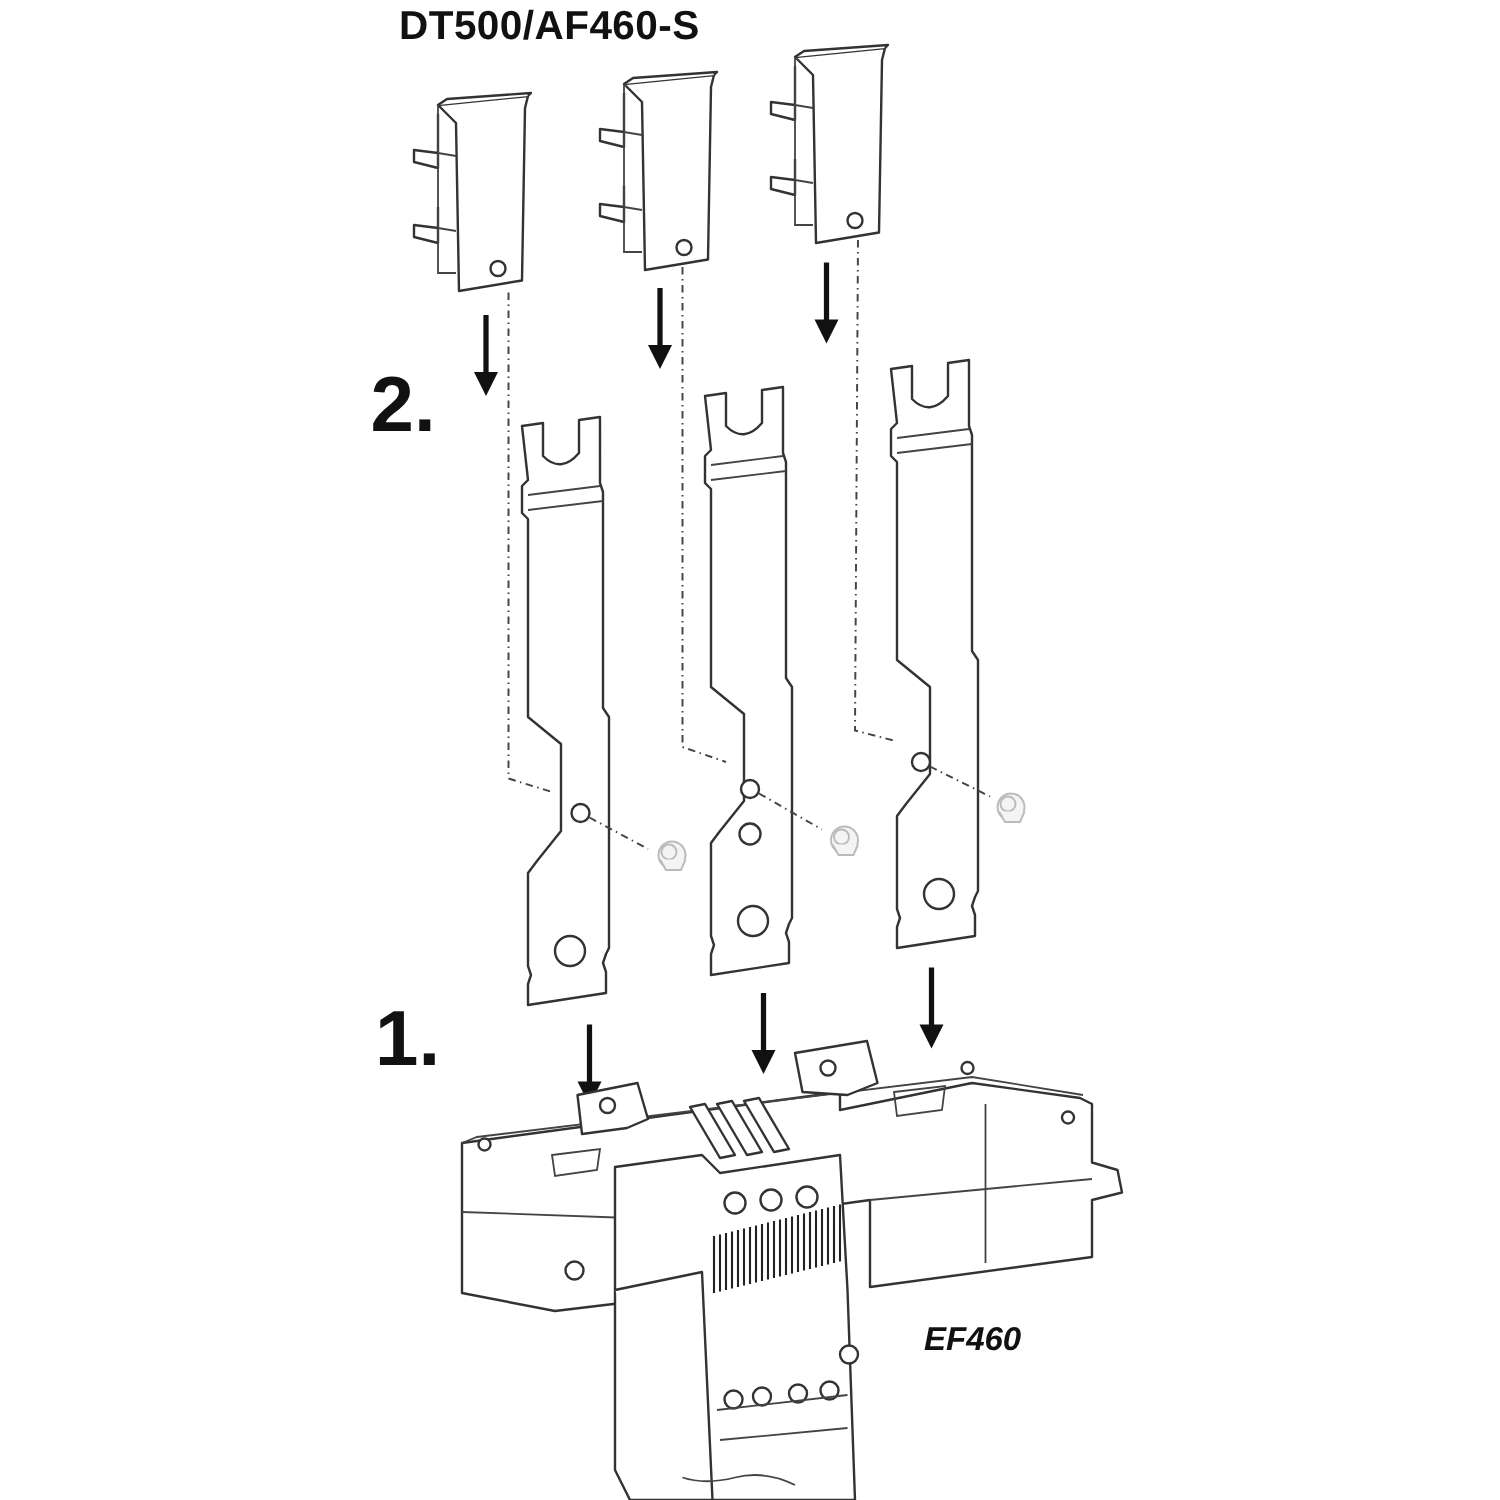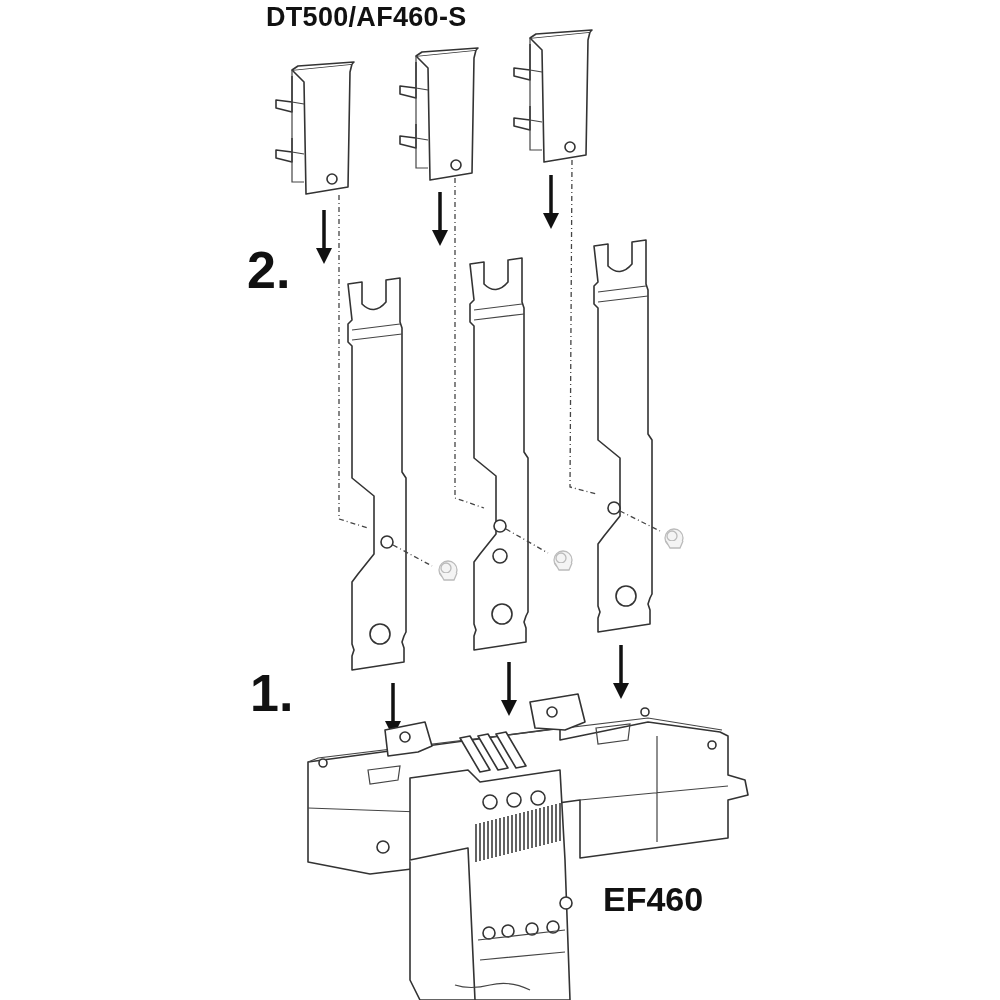--- a/index.html
+++ b/index.html
@@ -2,21 +2,21 @@
 <html><head>
 <meta charset="utf-8">
 <style>
   html, body { margin: 0; padding: 0; background: #ffffff; }
   body { width: 1000px; height: 1000px; position: relative; overflow: hidden;
          font-family: "Liberation Sans", sans-serif; }
   .label { position: absolute; color: #111; font-weight: bold; font-family: "Liberation Sans", sans-serif; white-space: nowrap; }
   .title { left: 266px; top: 2px; font-size: 27px; letter-spacing: 0.3px; }
   .step2 { left: 247px; top: 240px; font-size: 52px; }
   .step1 { left: 250px; top: 663px; font-size: 52px; }
-  .model { left: 603px; top: 880px; font-size: 34px; }
+  .model { left: 616px; top: 880px; font-size: 22px; font-style: italic; }
   svg { position: absolute; left: 0; top: 0; }
   .ln { fill: #fff; stroke: #333; stroke-width: 1.6; stroke-linejoin: round; }
   .thin { fill: none; stroke: #444; stroke-width: 1.2; }
   .dash { fill: none; stroke: #444; stroke-width: 1.3; stroke-dasharray: 5 3 1 3; }
   .arrow { stroke: #111; stroke-width: 3.5; fill: none; }
   .head { fill: #111; }
   .screw { fill: #f4f4f4; stroke: #bbb; stroke-width: 1.3; }
   .fins { stroke: #222; stroke-width: 1.4; }
 </style>
 </head>

